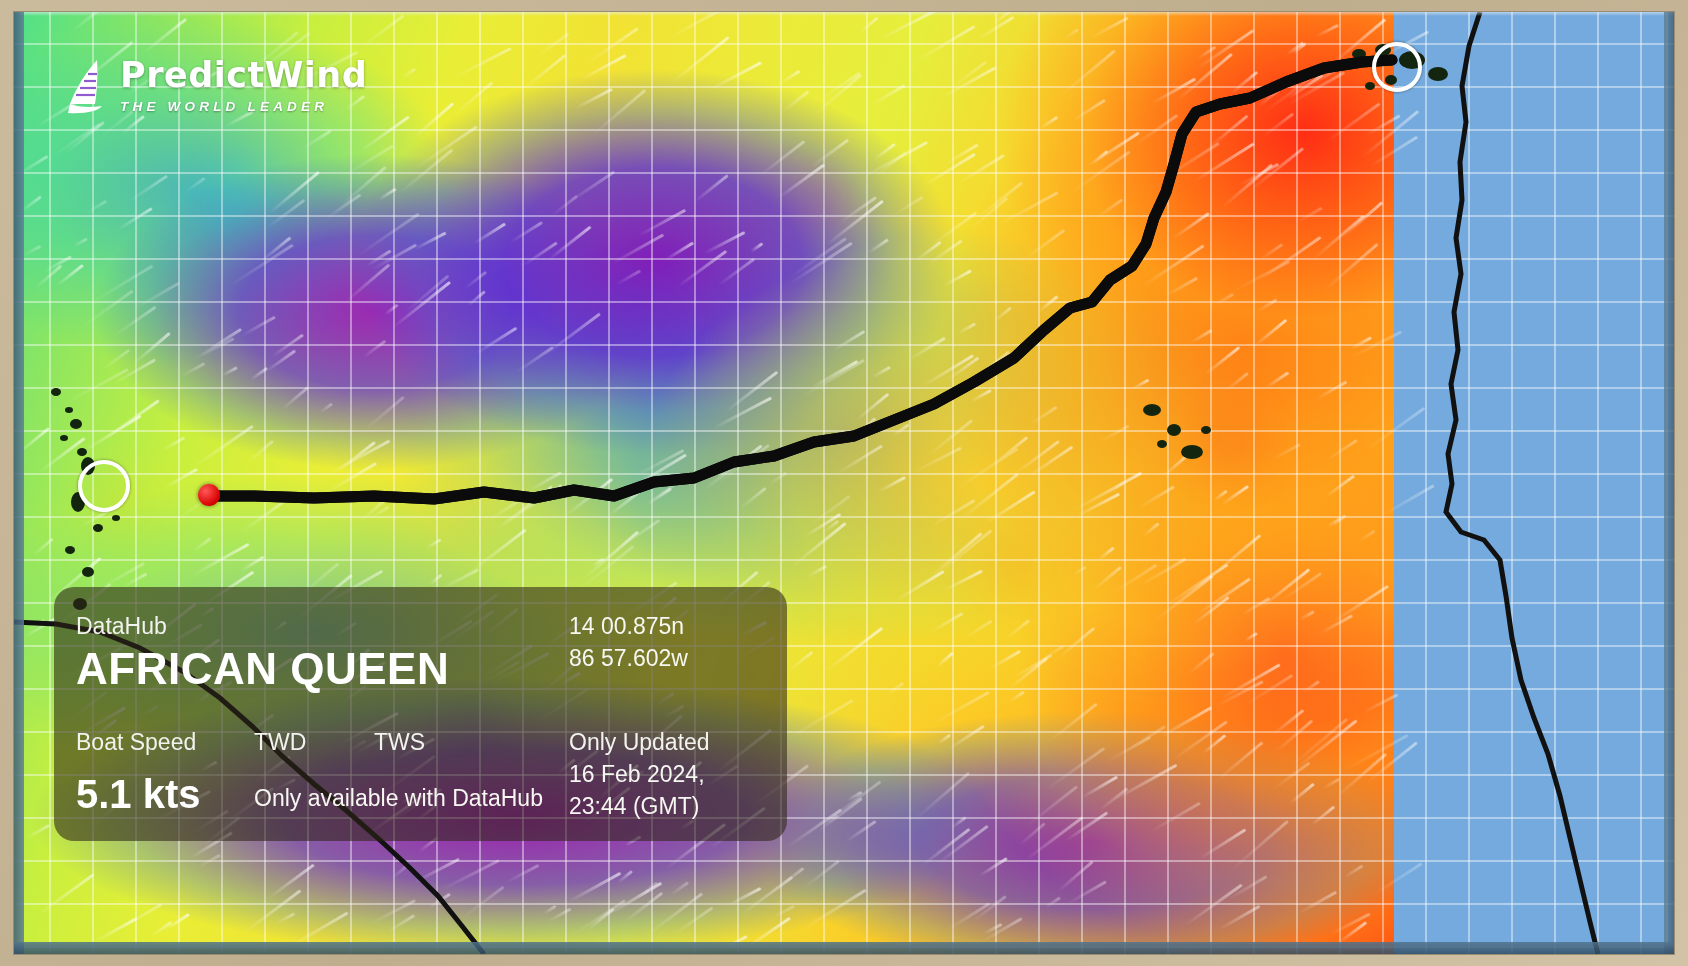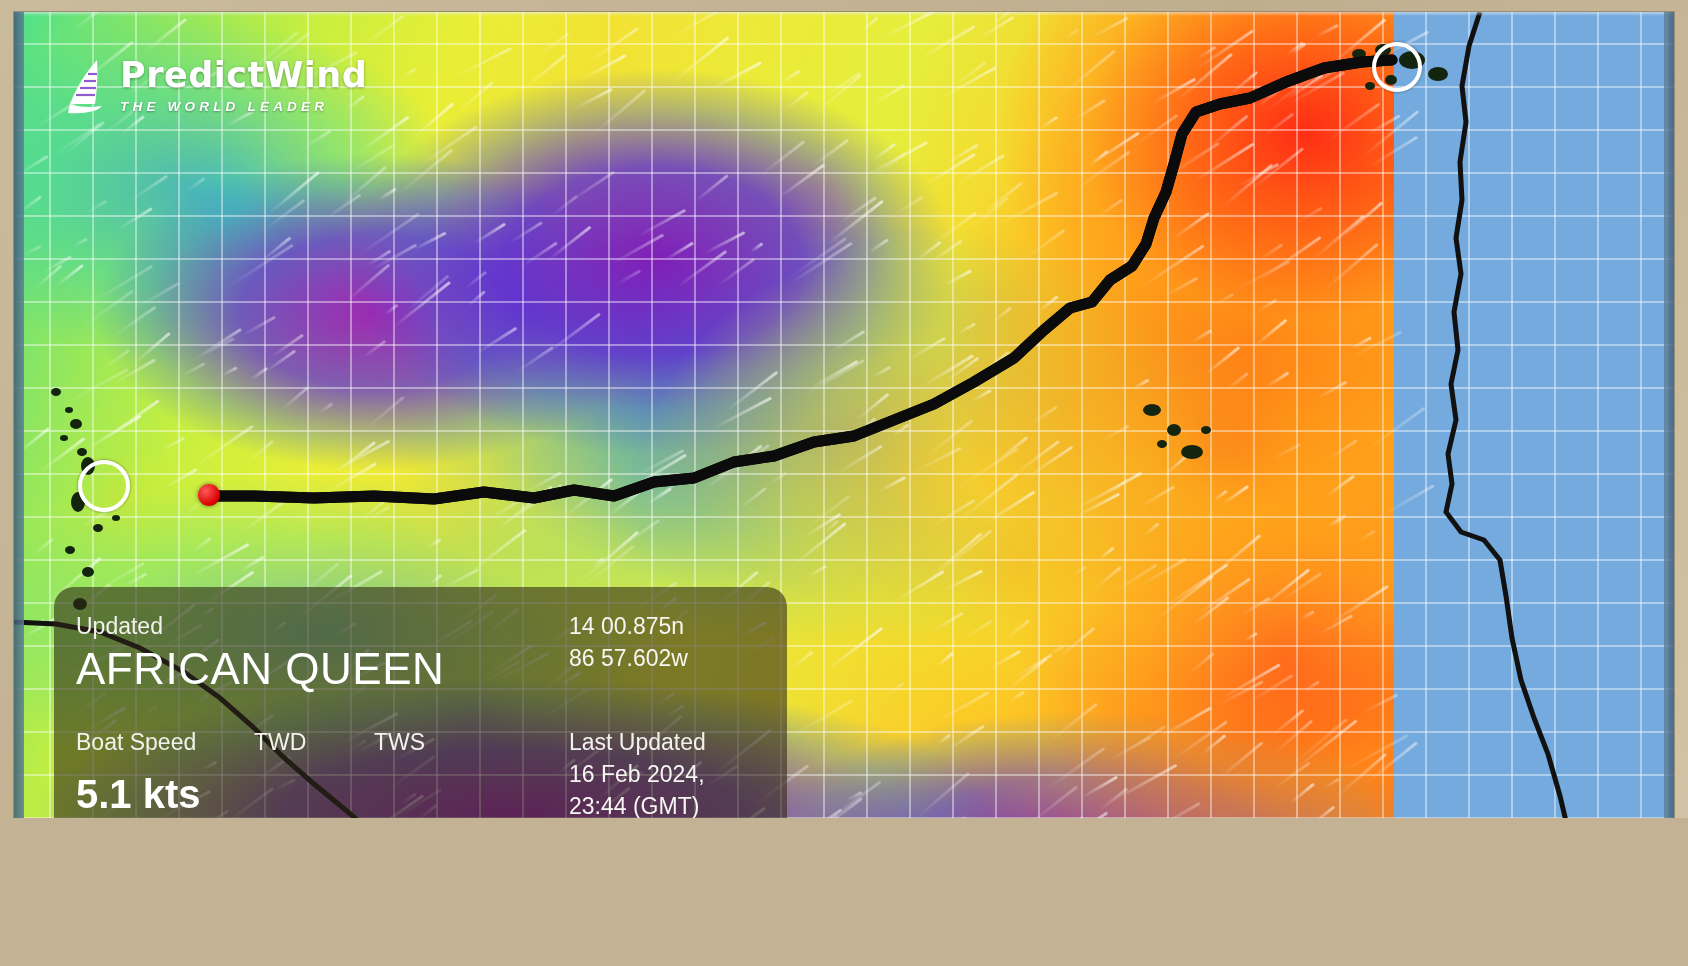--- a/index.html
+++ b/index.html
@@ -1,18 +1,18 @@
 <!DOCTYPE html>
 <html><head>
 <meta charset="utf-8">
 <style>
   html,body{margin:0;padding:0;background:#c3b293;}
   body{width:1688px;height:966px;overflow:hidden;font-family:"Liberation Sans",sans-serif;}
 
-  #screen{position:relative;width:1688px;height:818px;overflow:hidden;
+  #screen{position:relative;width:1688px;height:966px;overflow:hidden;
           background:linear-gradient(135deg,#cbbb9d 0%,#bfae8e 50%,#d2c3a6 100%);}
 
   
   #frame{position:absolute;left:14px;top:12px;width:1660px;height:942px;
          box-shadow:inset 0 0 0 2px #8e8068, 0 0 0 1px #9a8c72;
          background:#6f8fa8;overflow:hidden;}
   #bevel-l{position:absolute;left:0;top:0;width:10px;height:100%;
            background:linear-gradient(90deg,#3d5c74,#5d7f99);opacity:.85;z-index:6;pointer-events:none;}
   #bevel-b{position:absolute;left:0;bottom:0;width:100%;height:12px;
            background:linear-gradient(0deg,#2f4d64,#53758f);opacity:.85;z-index:6;pointer-events:none;}
@@ -100,21 +100,21 @@
 
   
   #dist-note{position:absolute;left:136px;top:441px;z-index:5;
              font-size:26px;font-weight:bold;color:#ffffff;white-space:nowrap;
              text-shadow:1px 1px 3px rgba(0,0,0,.55), 0 0 2px rgba(0,0,0,.4);}
 
   
   #info-panel{position:absolute;left:40px;top:575px;width:733px;height:254px;
     border-radius:20px;background:rgba(46,38,22,.58);z-index:5;color:#fff;}
   #info-panel .lbl{position:absolute;font-size:23px;color:#f2f2ee;}
-  #info-panel .boatname{position:absolute;left:22px;top:57px;font-size:44px;font-weight:normal;
+  #info-panel .boatname{position:absolute;left:22px;top:57px;font-size:44px;font-weight:bold;
                         letter-spacing:.5px;color:#ffffff;}
   #info-panel .big{position:absolute;font-size:40px;font-weight:bold;color:#ffffff;}
   #info-panel .small{position:absolute;font-size:23px;color:#f7f7f2;}
 
   
   #wind-box{position:absolute;left:802px;top:578px;width:722px;height:92px;
             background:#ffffff;border-radius:22px;z-index:5;
             display:flex;align-items:center;box-shadow:0 2px 5px rgba(0,0,0,.2);}
   #wind-box .txt{margin-left:42px;font-size:27px;font-weight:bold;color:#1b1f8f;
                  font-family:"DejaVu Sans",sans-serif;letter-spacing:.2px;}
@@ -717,32 +717,33 @@
           </g>
         </svg>
         <div class="wordmark">
           <div class="pw">PredictWind</div>
           <div class="tag">THE WORLD LEADER</div>
         </div>
       </div>
 
 
       <div id="info-panel">
-        <div class="lbl" style="left:22px;top:26px;">Updated</div>
+        <div class="lbl" style="left:22px;top:26px;">DataHub</div>
         <div class="boatname">AFRICAN QUEEN</div>
 
         <div class="small" style="left:515px;top:26px;">14 00.875n</div>
         <div class="small" style="left:515px;top:58px;">86 57.602w</div>
 
         <div class="lbl" style="left:22px;top:142px;">Boat Speed</div>
         <div class="lbl" style="left:200px;top:142px;">TWD</div>
         <div class="lbl" style="left:320px;top:142px;">TWS</div>
-        <div class="lbl" style="left:515px;top:142px;">Last Updated</div>
+        <div class="lbl" style="left:515px;top:142px;">Only Updated</div>
 
         <div class="big" style="left:22px;top:185px;">5.1 kts</div>
+        <div class="small" style="left:200px;top:198px;">Only available with DataHub</div>
         <div class="small" style="left:515px;top:174px;">16 Feb 2024,</div>
         <div class="small" style="left:515px;top:206px;">23:44 (GMT)</div>
       </div>
 
 
     </div>
 
     <div id="bevel-t"></div>
     <div id="bevel-l"></div>
     <div id="bevel-r"></div>

